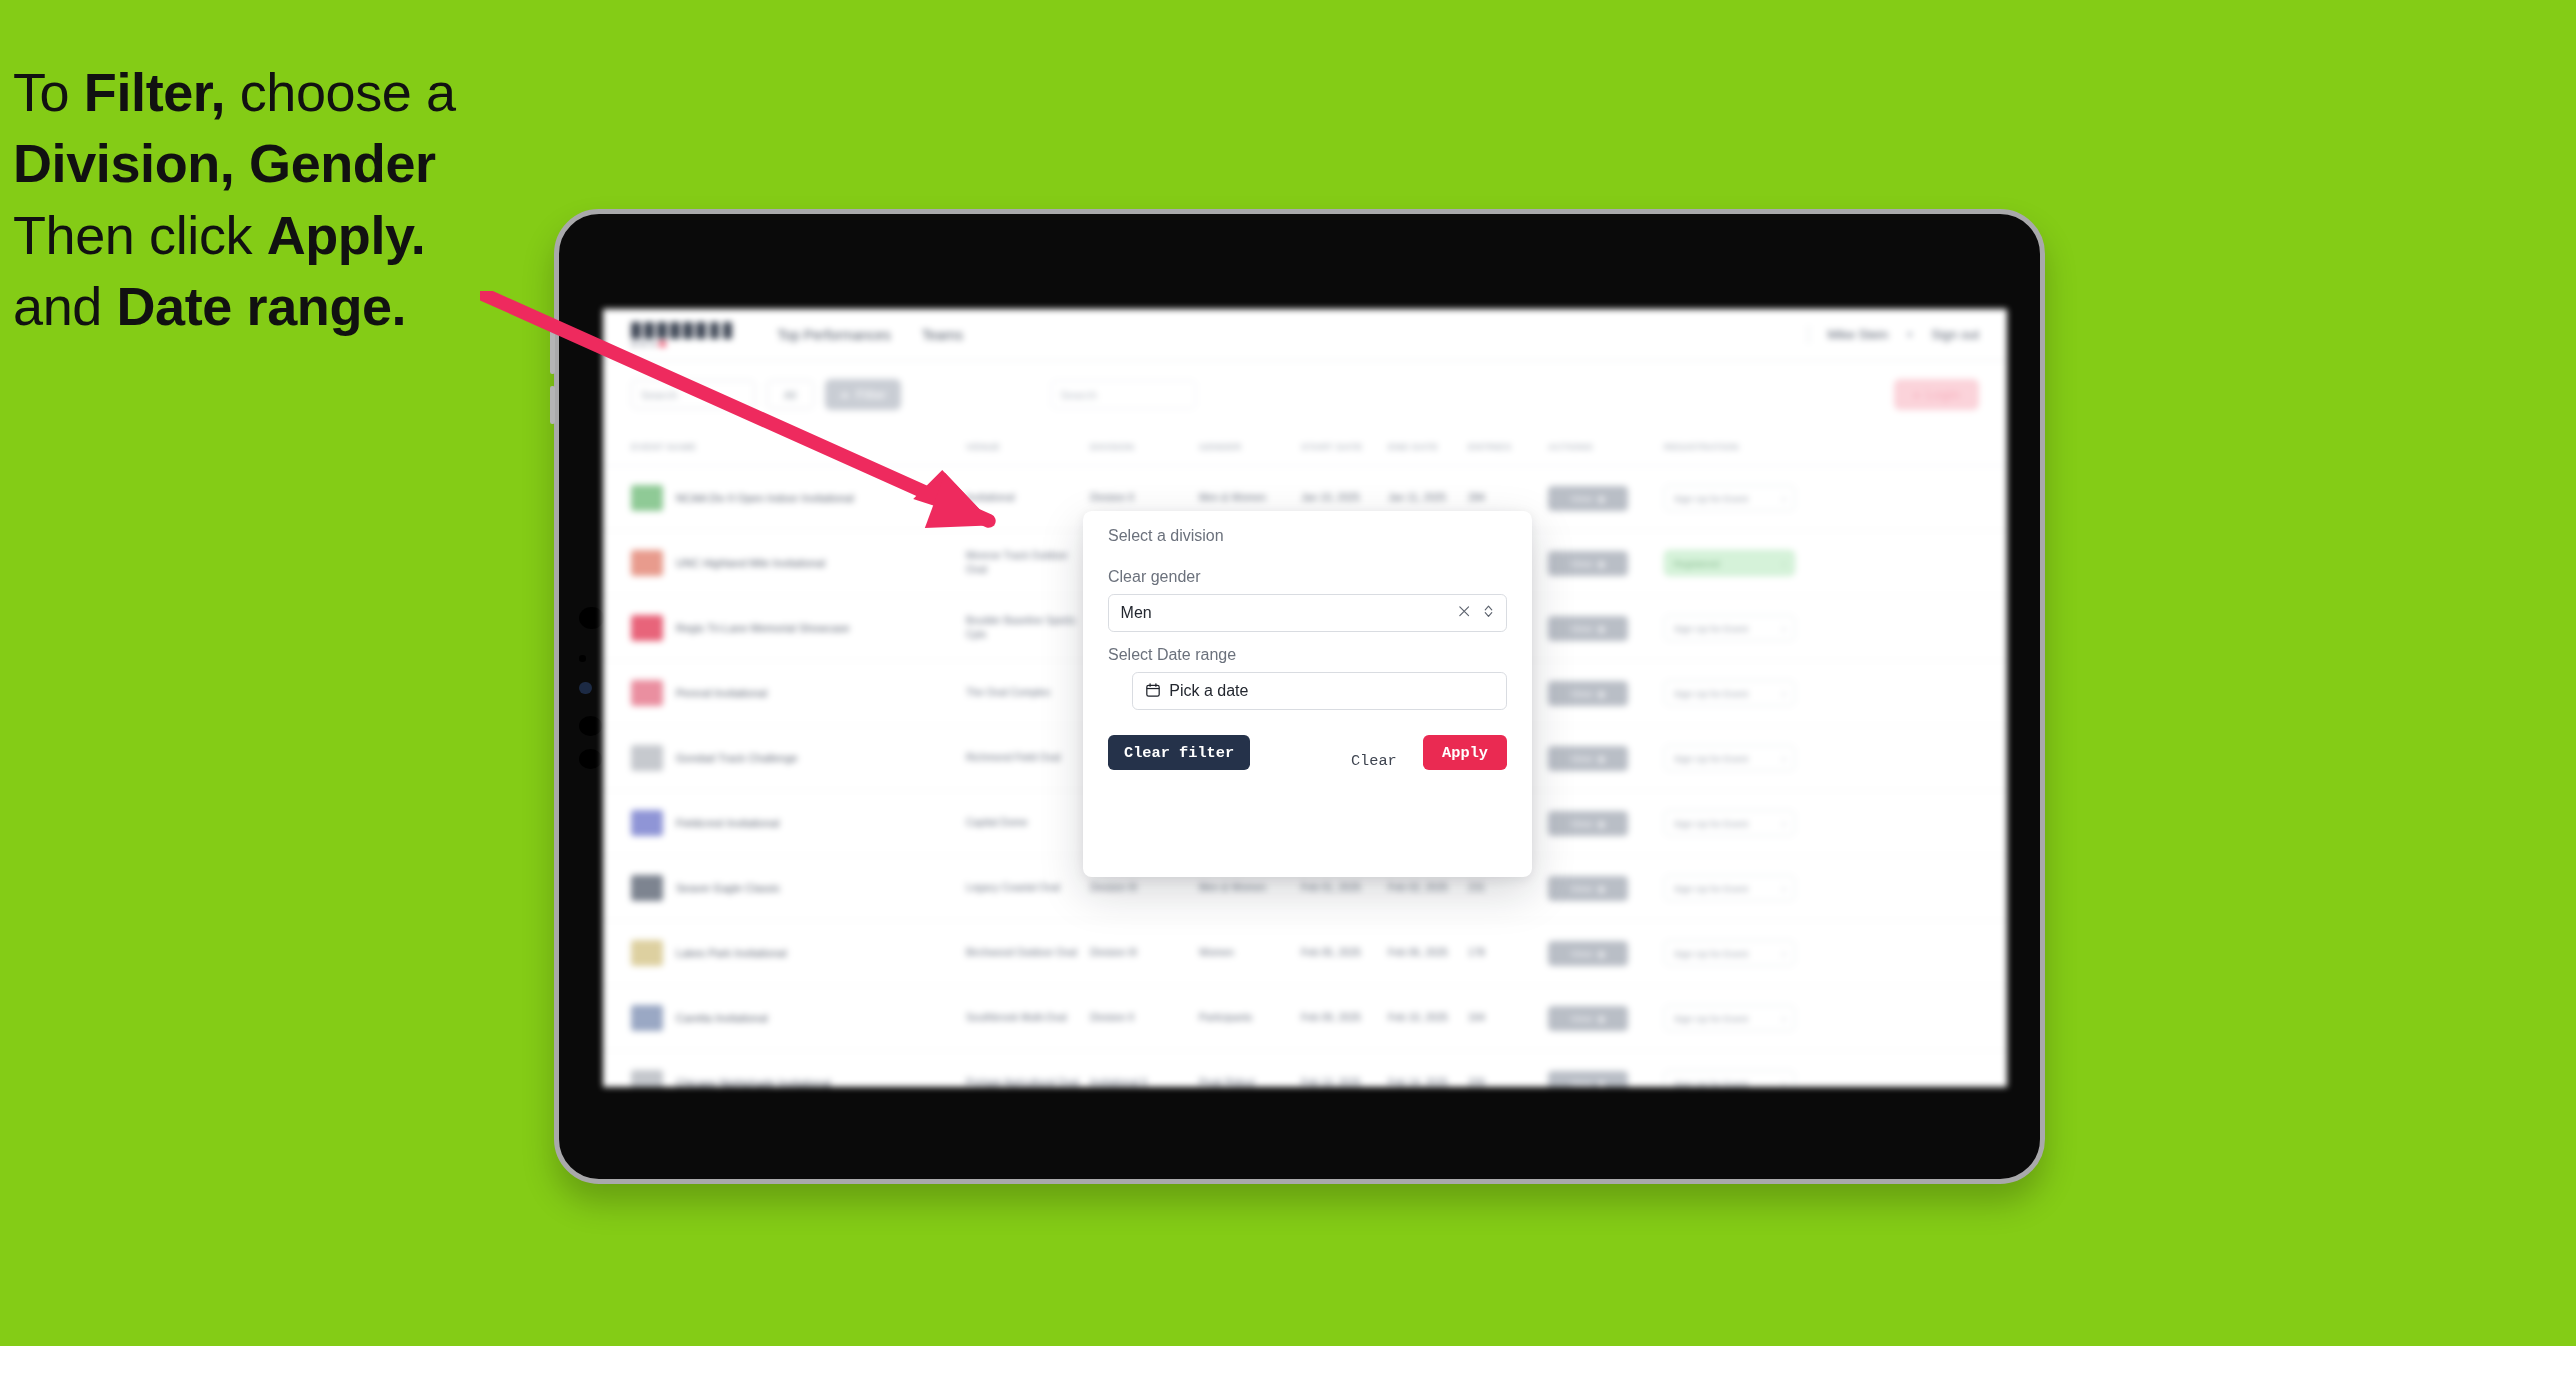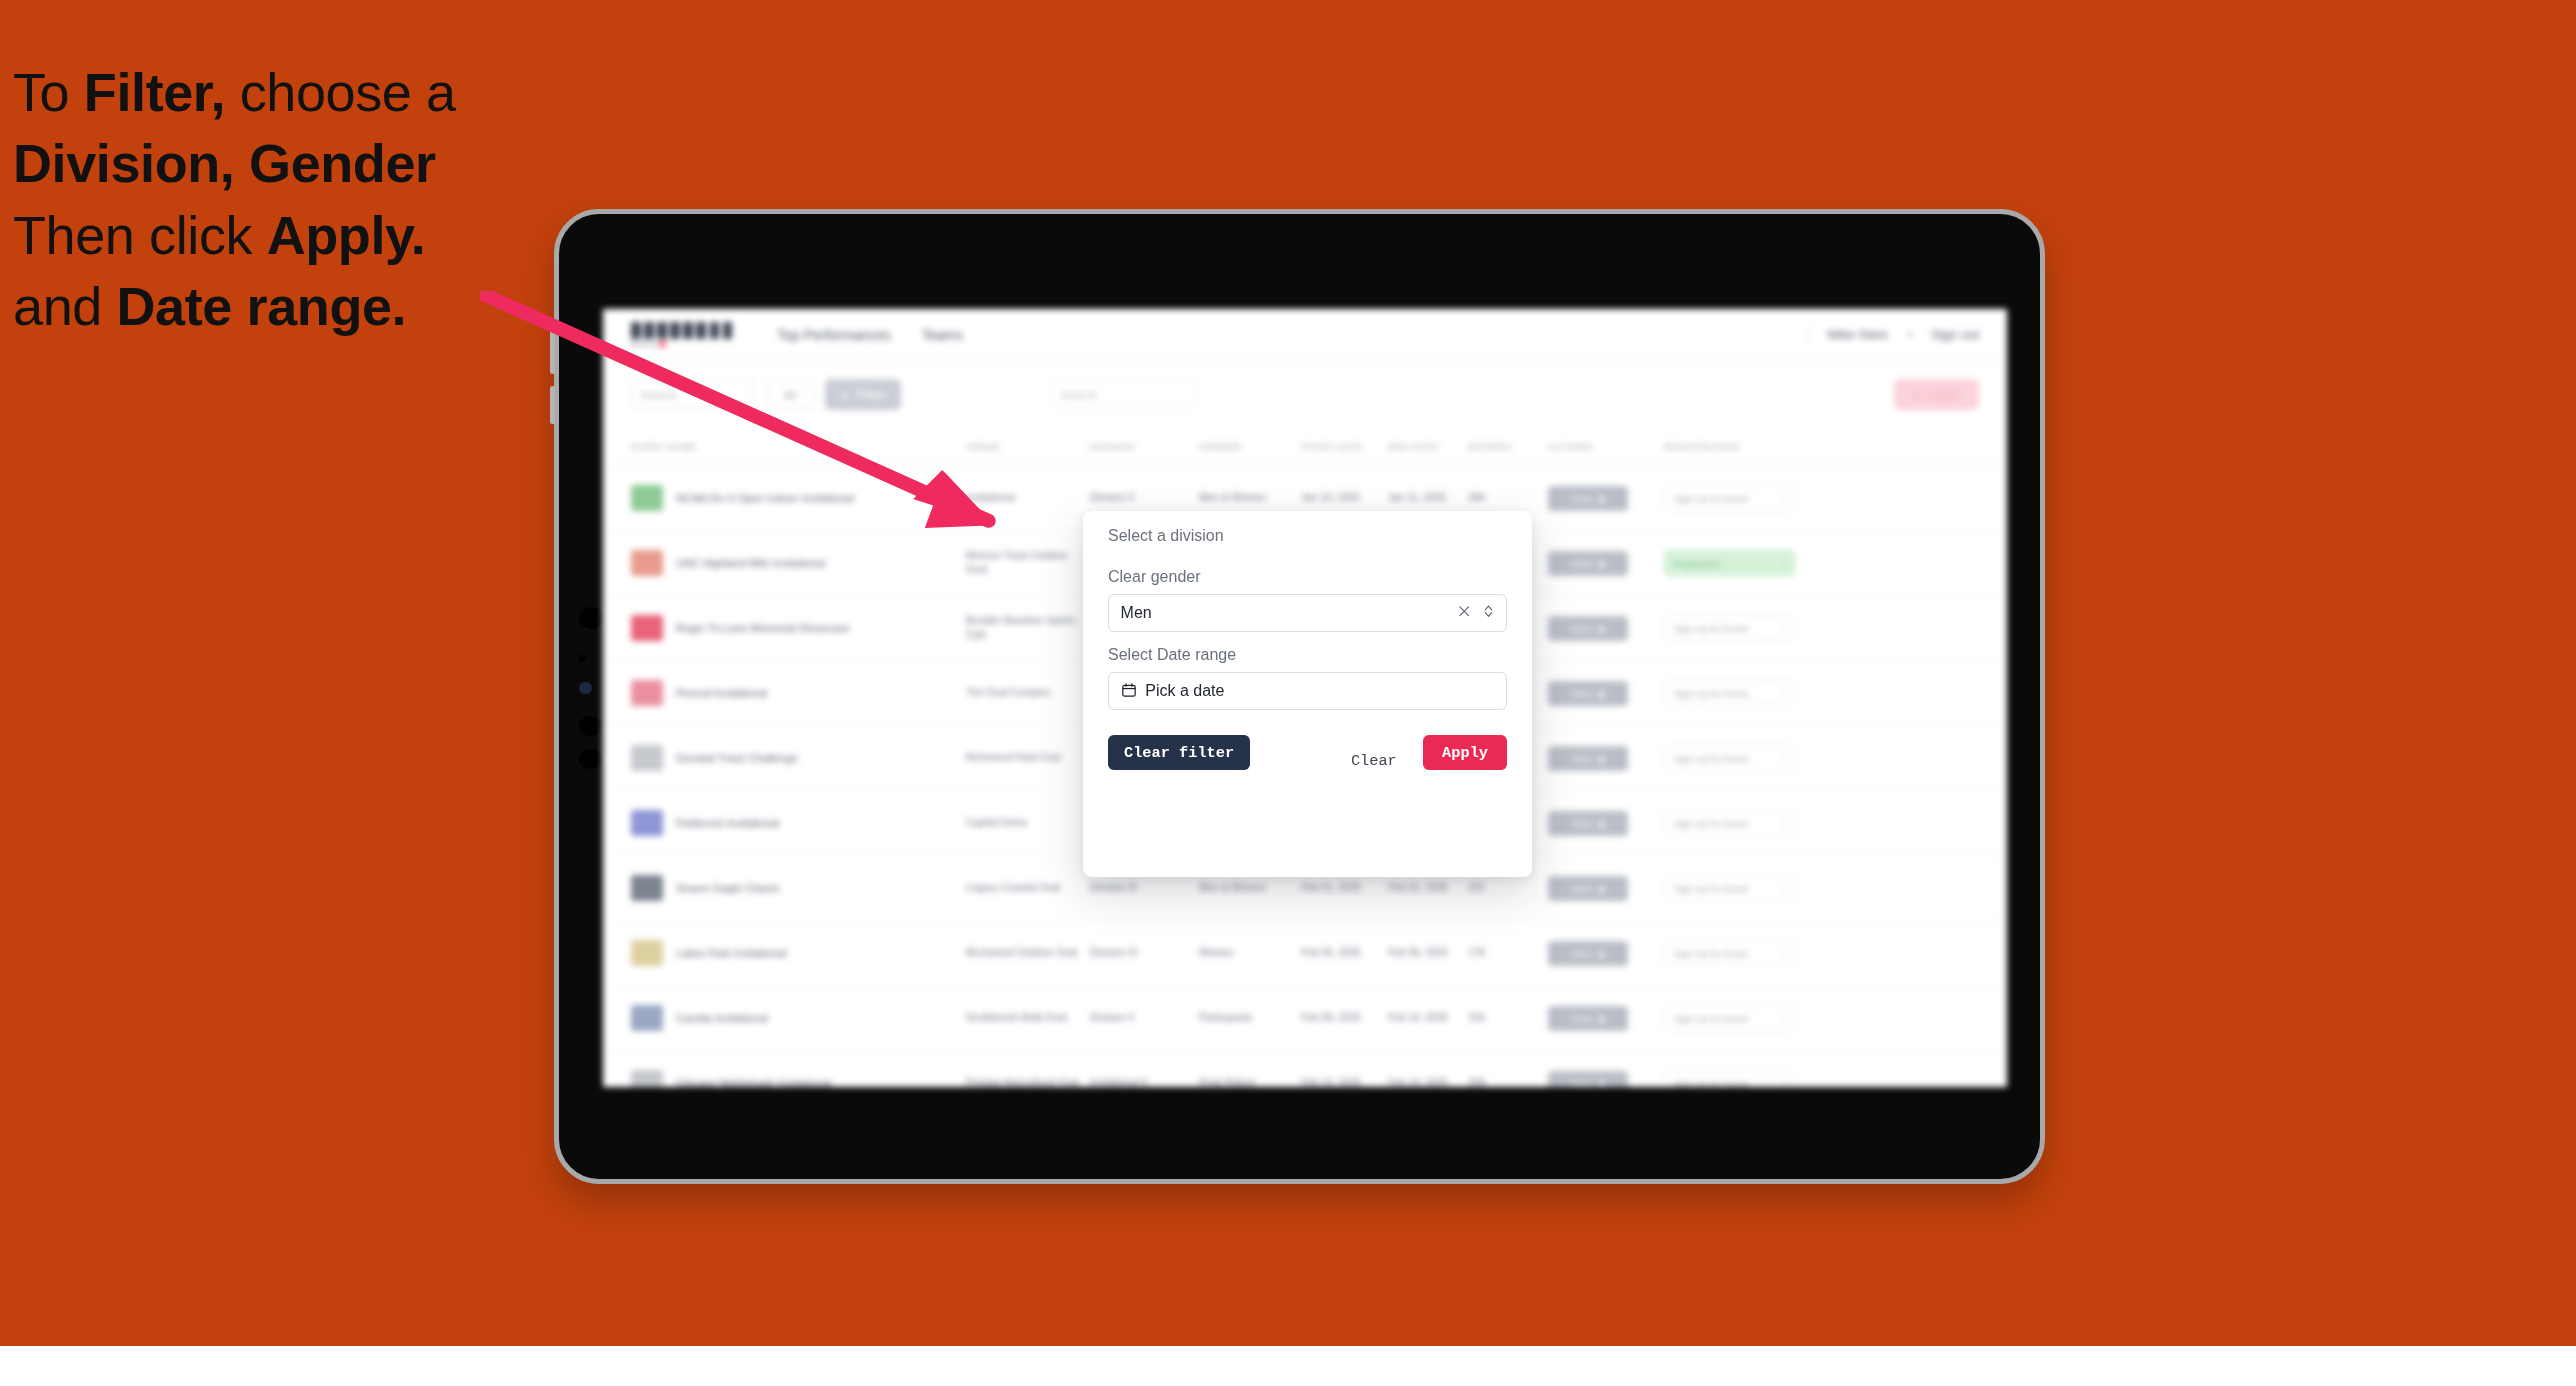--- a/index.html
+++ b/index.html
@@ -2,21 +2,21 @@
 <html style="font-size:11.6px"><head>
 <meta charset="utf-8">
 <style>
   * { box-sizing: border-box; margin: 0; padding: 0; }
   html, body {
     width: 2576px; height: 1386px;
     background: #ffffff;
     font-family: "Liberation Sans", sans-serif;
     overflow: hidden;
   }
-  #stage { position: relative; width: 2576px; height: 1346px; background: #c2410c; }
+  #stage { position: relative; width: 2576px; height: 1346px; background: #84cc16; }
 
   
   #callout {
     position: absolute; left: 13px; top: 57px; width: 553px;
     font-size: 54px; line-height: 1.32; color: #111111;
     letter-spacing: -0.4px;
   }
   #callout .b { font-weight: 700; }
 
   
@@ -131,21 +131,21 @@
     display:flex; align-items:center; padding:0 11.6px; position:relative;
   }
   .select-ctl.focus { border-color:#9aa9d6; box-shadow: 0 0 0 0.7px #c3cce6; }
   .select-val { font-size:16px; color:#23272f; }
   .select-icons { margin-left:auto; display:flex; align-items:center; gap:13px; }
   .icon-x { color:#5d636e; }
   .icon-stepper { color:#5d636e; }
   .field-gap { height:14.5px; }
   .date-ctl {
     height:38px; border:0.7px solid #d9dce1; border-radius:5.8px; background:#fff;
-    display:flex; align-items:center; padding:0 11.6px; gap:8.7px;
+    display:flex; align-items:center; padding:0 11.6px; gap:8.7px;margin-left:24px;
   }
   .date-text { font-size:16px; color:#23272f; }
   .modal-foot { display:flex; align-items:flex-end; padding: 25px 25px 0 25px; font-family: Liberation Mono, monospace; }
   .btn-clear {
     height:35px; padding:0 16px; border-radius:5.8px; background:#25324a;
     color:#ffffff; font-size:15.3px; font-weight:700;
     display:flex; align-items:center; justify-content:center;
   }
   .btn-cancel { margin-left:auto; font-size:15.3px; color:#3e4450; padding:0 7.3px; }
   .btn-apply {

